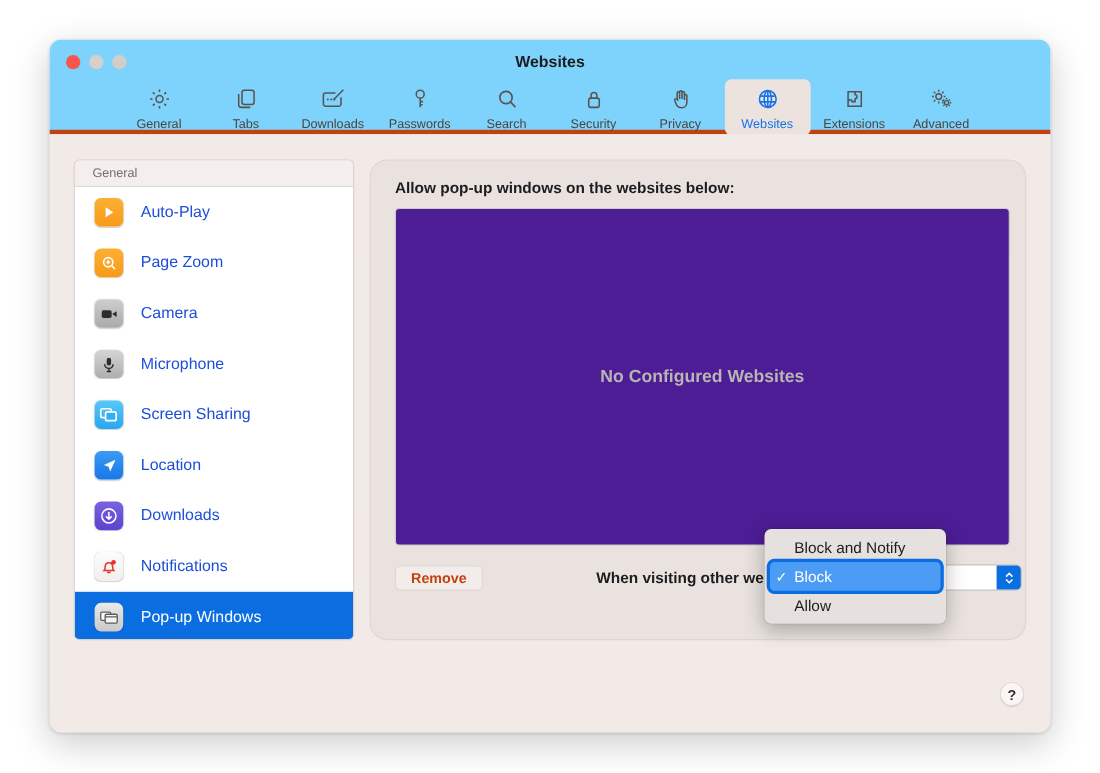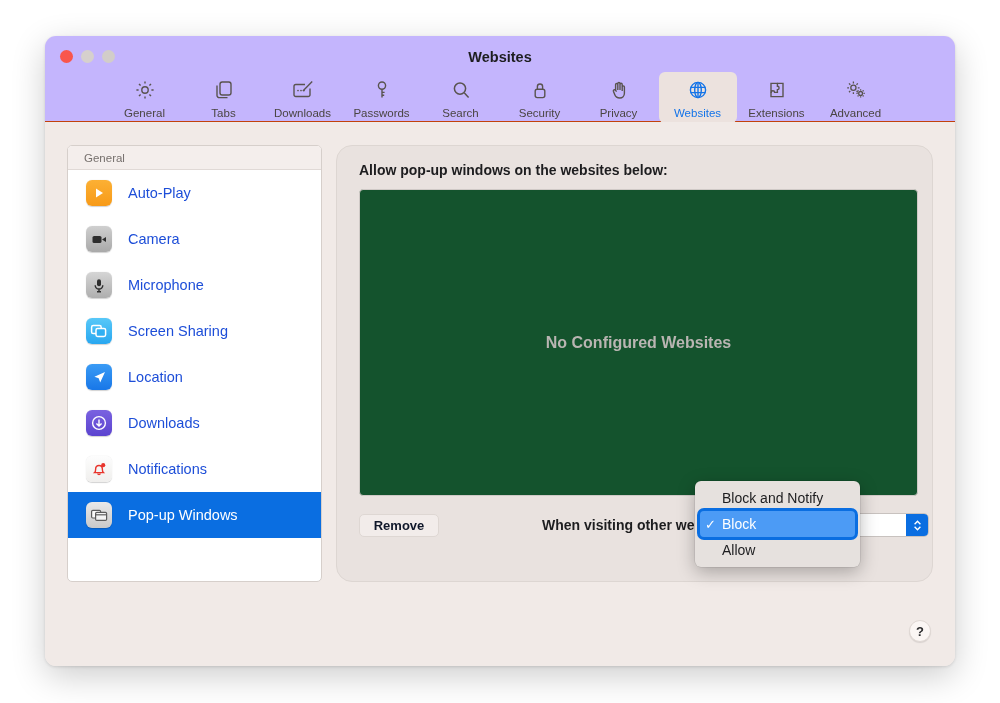--- a/index.html
+++ b/index.html
@@ -23,22 +23,22 @@
     background: #f6eeeb;
     border-radius: 11px;
     box-shadow: 0 10px 34px rgba(0,0,0,0.20), 0 1px 3px rgba(0,0,0,0.12);
     overflow: hidden;
   }
 
   
   #titlebar {
     position: relative;
     height: 86px;
-    background: #c4b5fd;
-    border-bottom: 1px solid #c2410c;
+    background: #7dd3fc;
+    border-bottom: 4px solid #c2410c;
   }
 
   #traffic-lights {
     position: absolute;
     left: 15px;
     top: 14px;
     display: flex;
     gap: 8px;
   }
   .light {
@@ -165,21 +165,21 @@
     top: 16px;
     font-size: 14px;
     color: #1d1d1f;
   }
   #website-list {
     position: absolute;
     left: 22px;
     top: 43px;
     right: 14px;
     height: 307px;
-    background: #14532d;
+    background: #4c1d95;
     border: 1px solid #cfc9c6;
     border-radius: 4px;
     display: flex;
     align-items: center;
     justify-content: center;
   }
   #empty-text {
     font-size: 16px;
     color: #b9b5b2;
   }
@@ -193,21 +193,21 @@
     display: flex;
     align-items: center;
   }
   #remove-button {
     width: 80px;
     height: 23px;
     background: #f2ecea;
     border: 1px solid #ded7d3;
     border-radius: 5px;
     font-size: 13px;
-    color: #0f172a;
+    color: #c2410c;
     font-family: "Liberation Sans", sans-serif;
     display: flex;
     align-items: center;
     justify-content: center;
   }
   #other-label {
     position: absolute;
     left: 183px;
     font-size: 14px;
     color: #1d1d1f;
@@ -419,20 +419,29 @@
 
       <div class="side-item">
         <span class="side-icon" style="background:linear-gradient(#fcb034,#f79a18);">
           <svg width="16" height="16" viewBox="0 0 16 16">
               <path d="M5 3.4l7 4.6-7 4.6z" fill="#fff"></path>
             </svg>
         </span>
         <span class="side-label">Auto-Play</span>
       </div>
 
+      <div class="side-item">
+        <span class="side-icon" style="background:linear-gradient(#fcb034,#f79a18);">
+          <svg width="17" height="17" viewBox="0 0 17 17" fill="none" stroke="#fff" stroke-width="1.5">
+            <circle cx="7.4" cy="7.4" r="4.2"></circle>
+              <path d="M10.6 10.6l3 3M7.4 5.6v3.6M5.6 7.4h3.6"></path>
+          </svg>
+        </span>
+        <span class="side-label">Page Zoom</span>
+      </div>
 
       <div class="side-item">
         <span class="side-icon" style="background:linear-gradient(#cfcfcf,#a9a9a9);">
           <svg width="17" height="13" viewBox="0 0 17 13">
               <rect x="1.5" y="3" width="9" height="7" rx="1.6" fill="#2d2d2d"></rect>
               <path d="M11 6.5l4-2.6v5.2z" fill="#2d2d2d"></path>
             </svg>
         </span>
         <span class="side-label">Camera</span>
       </div>

